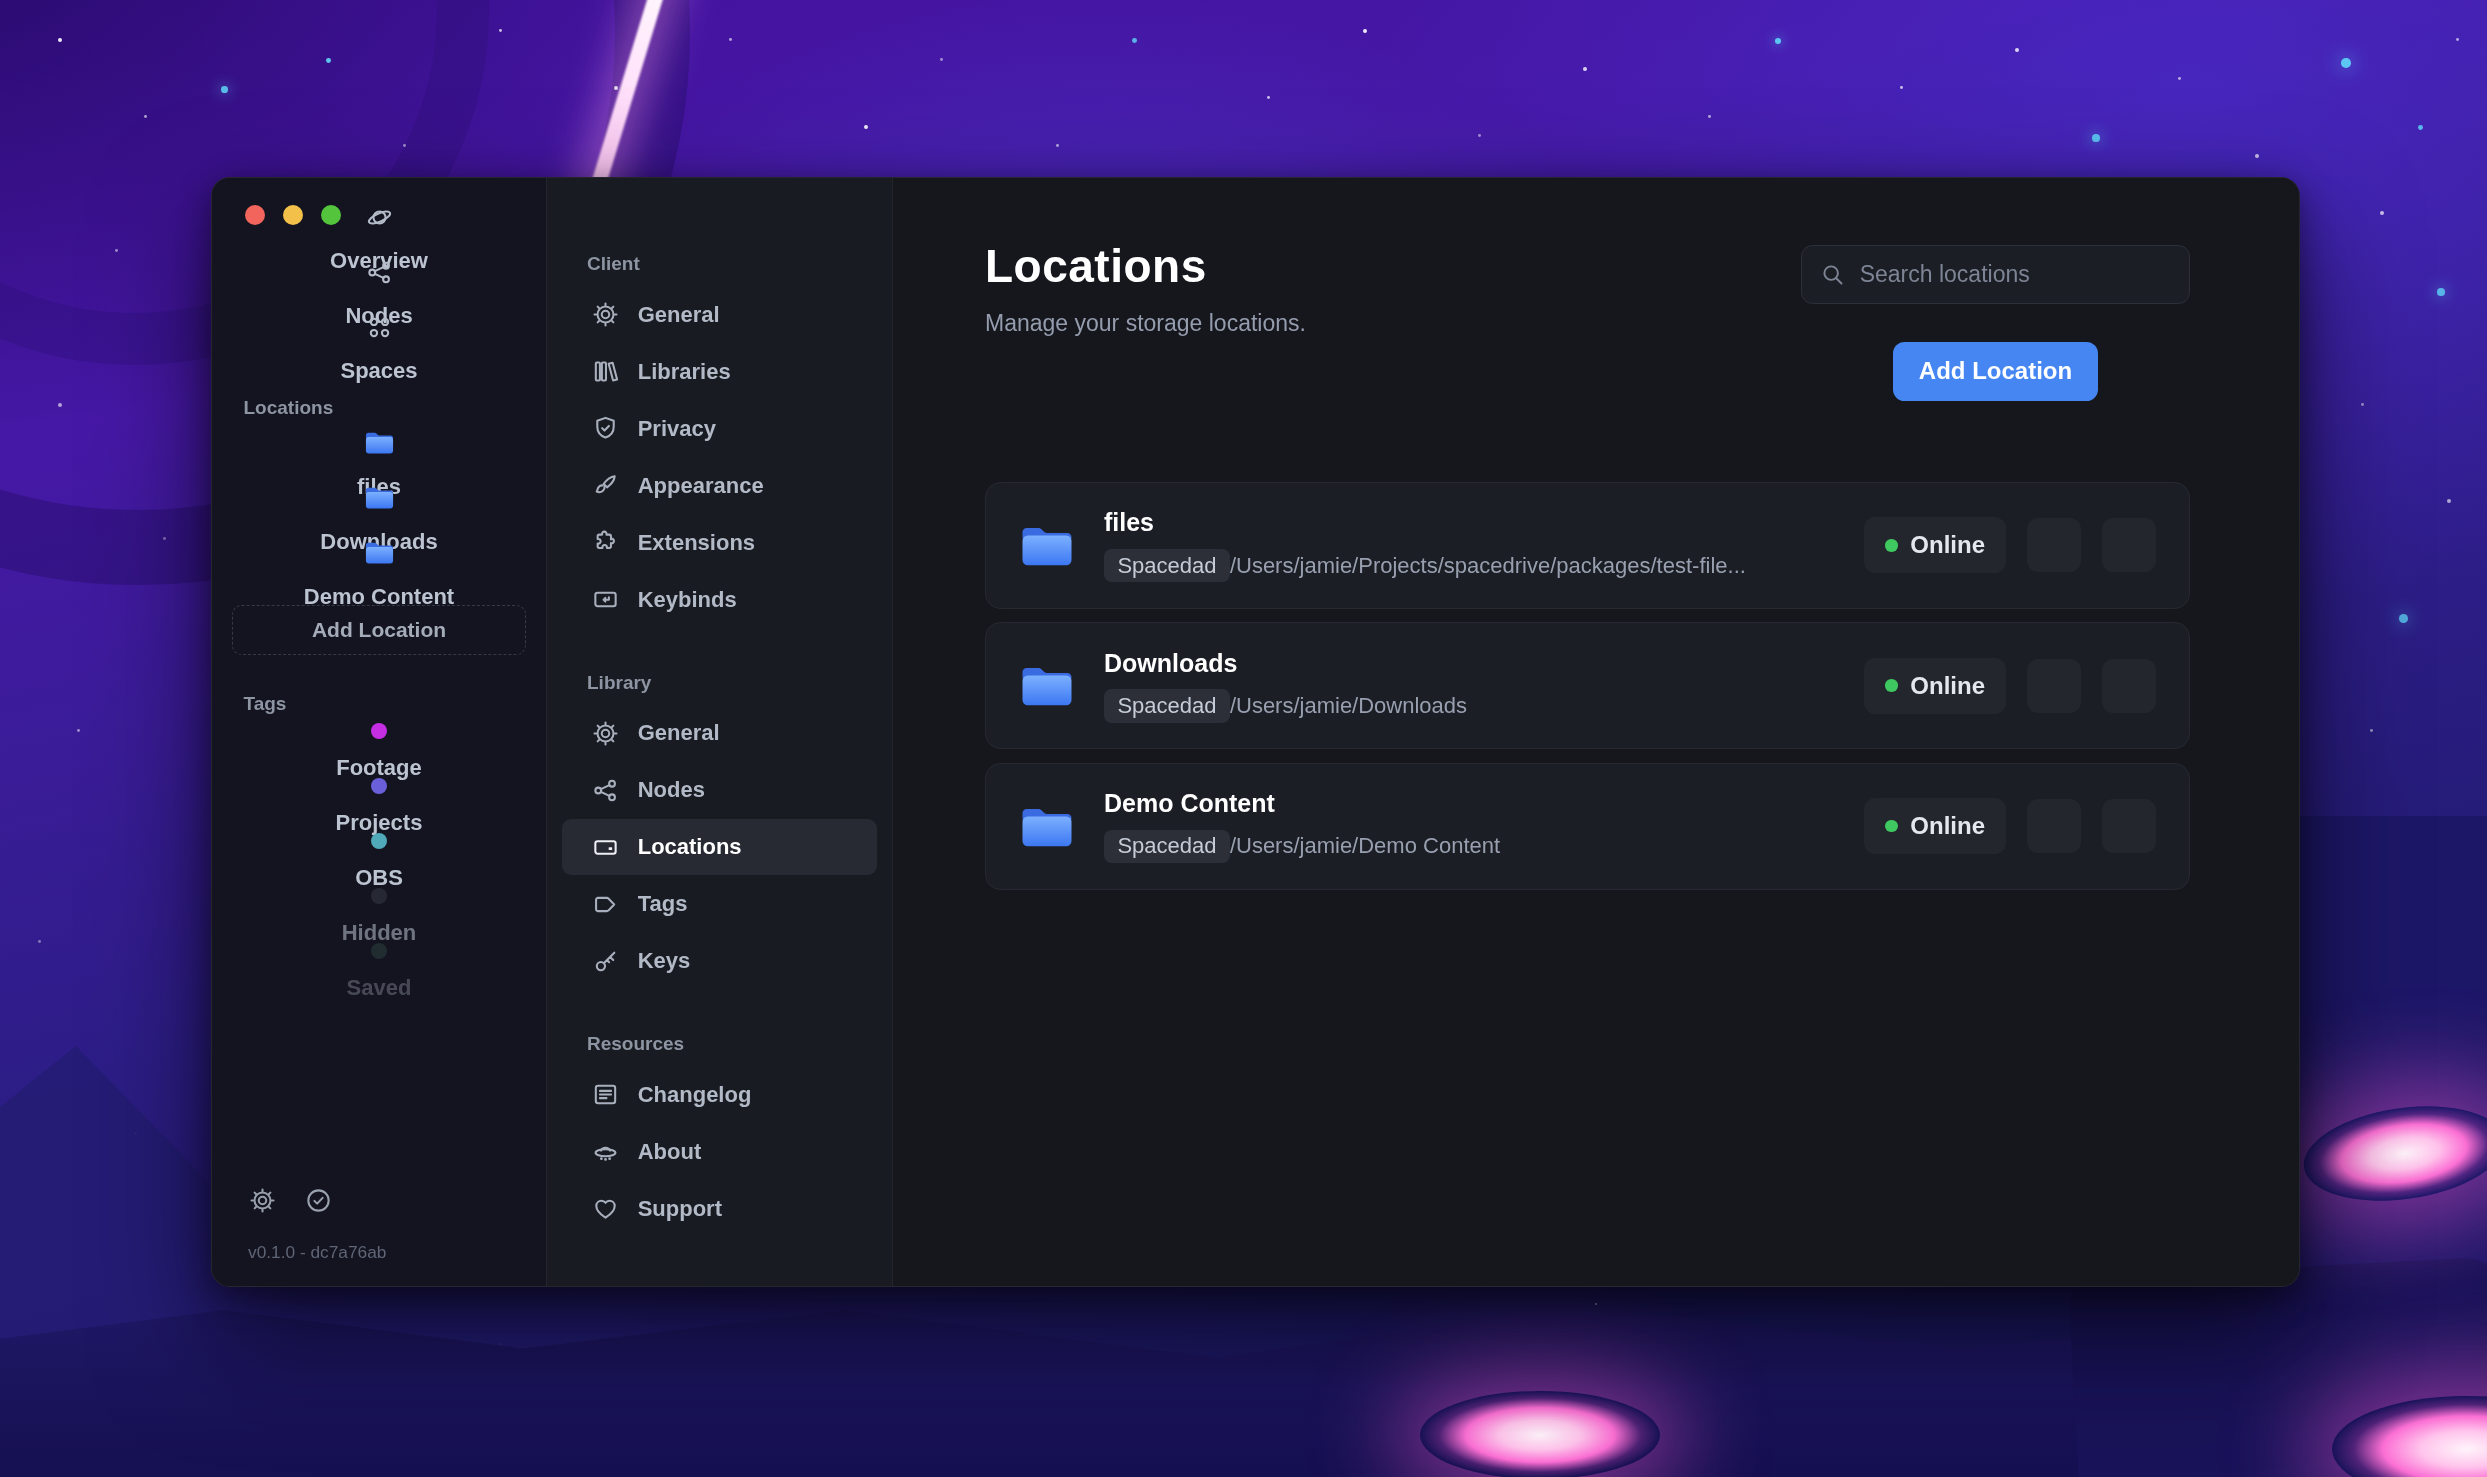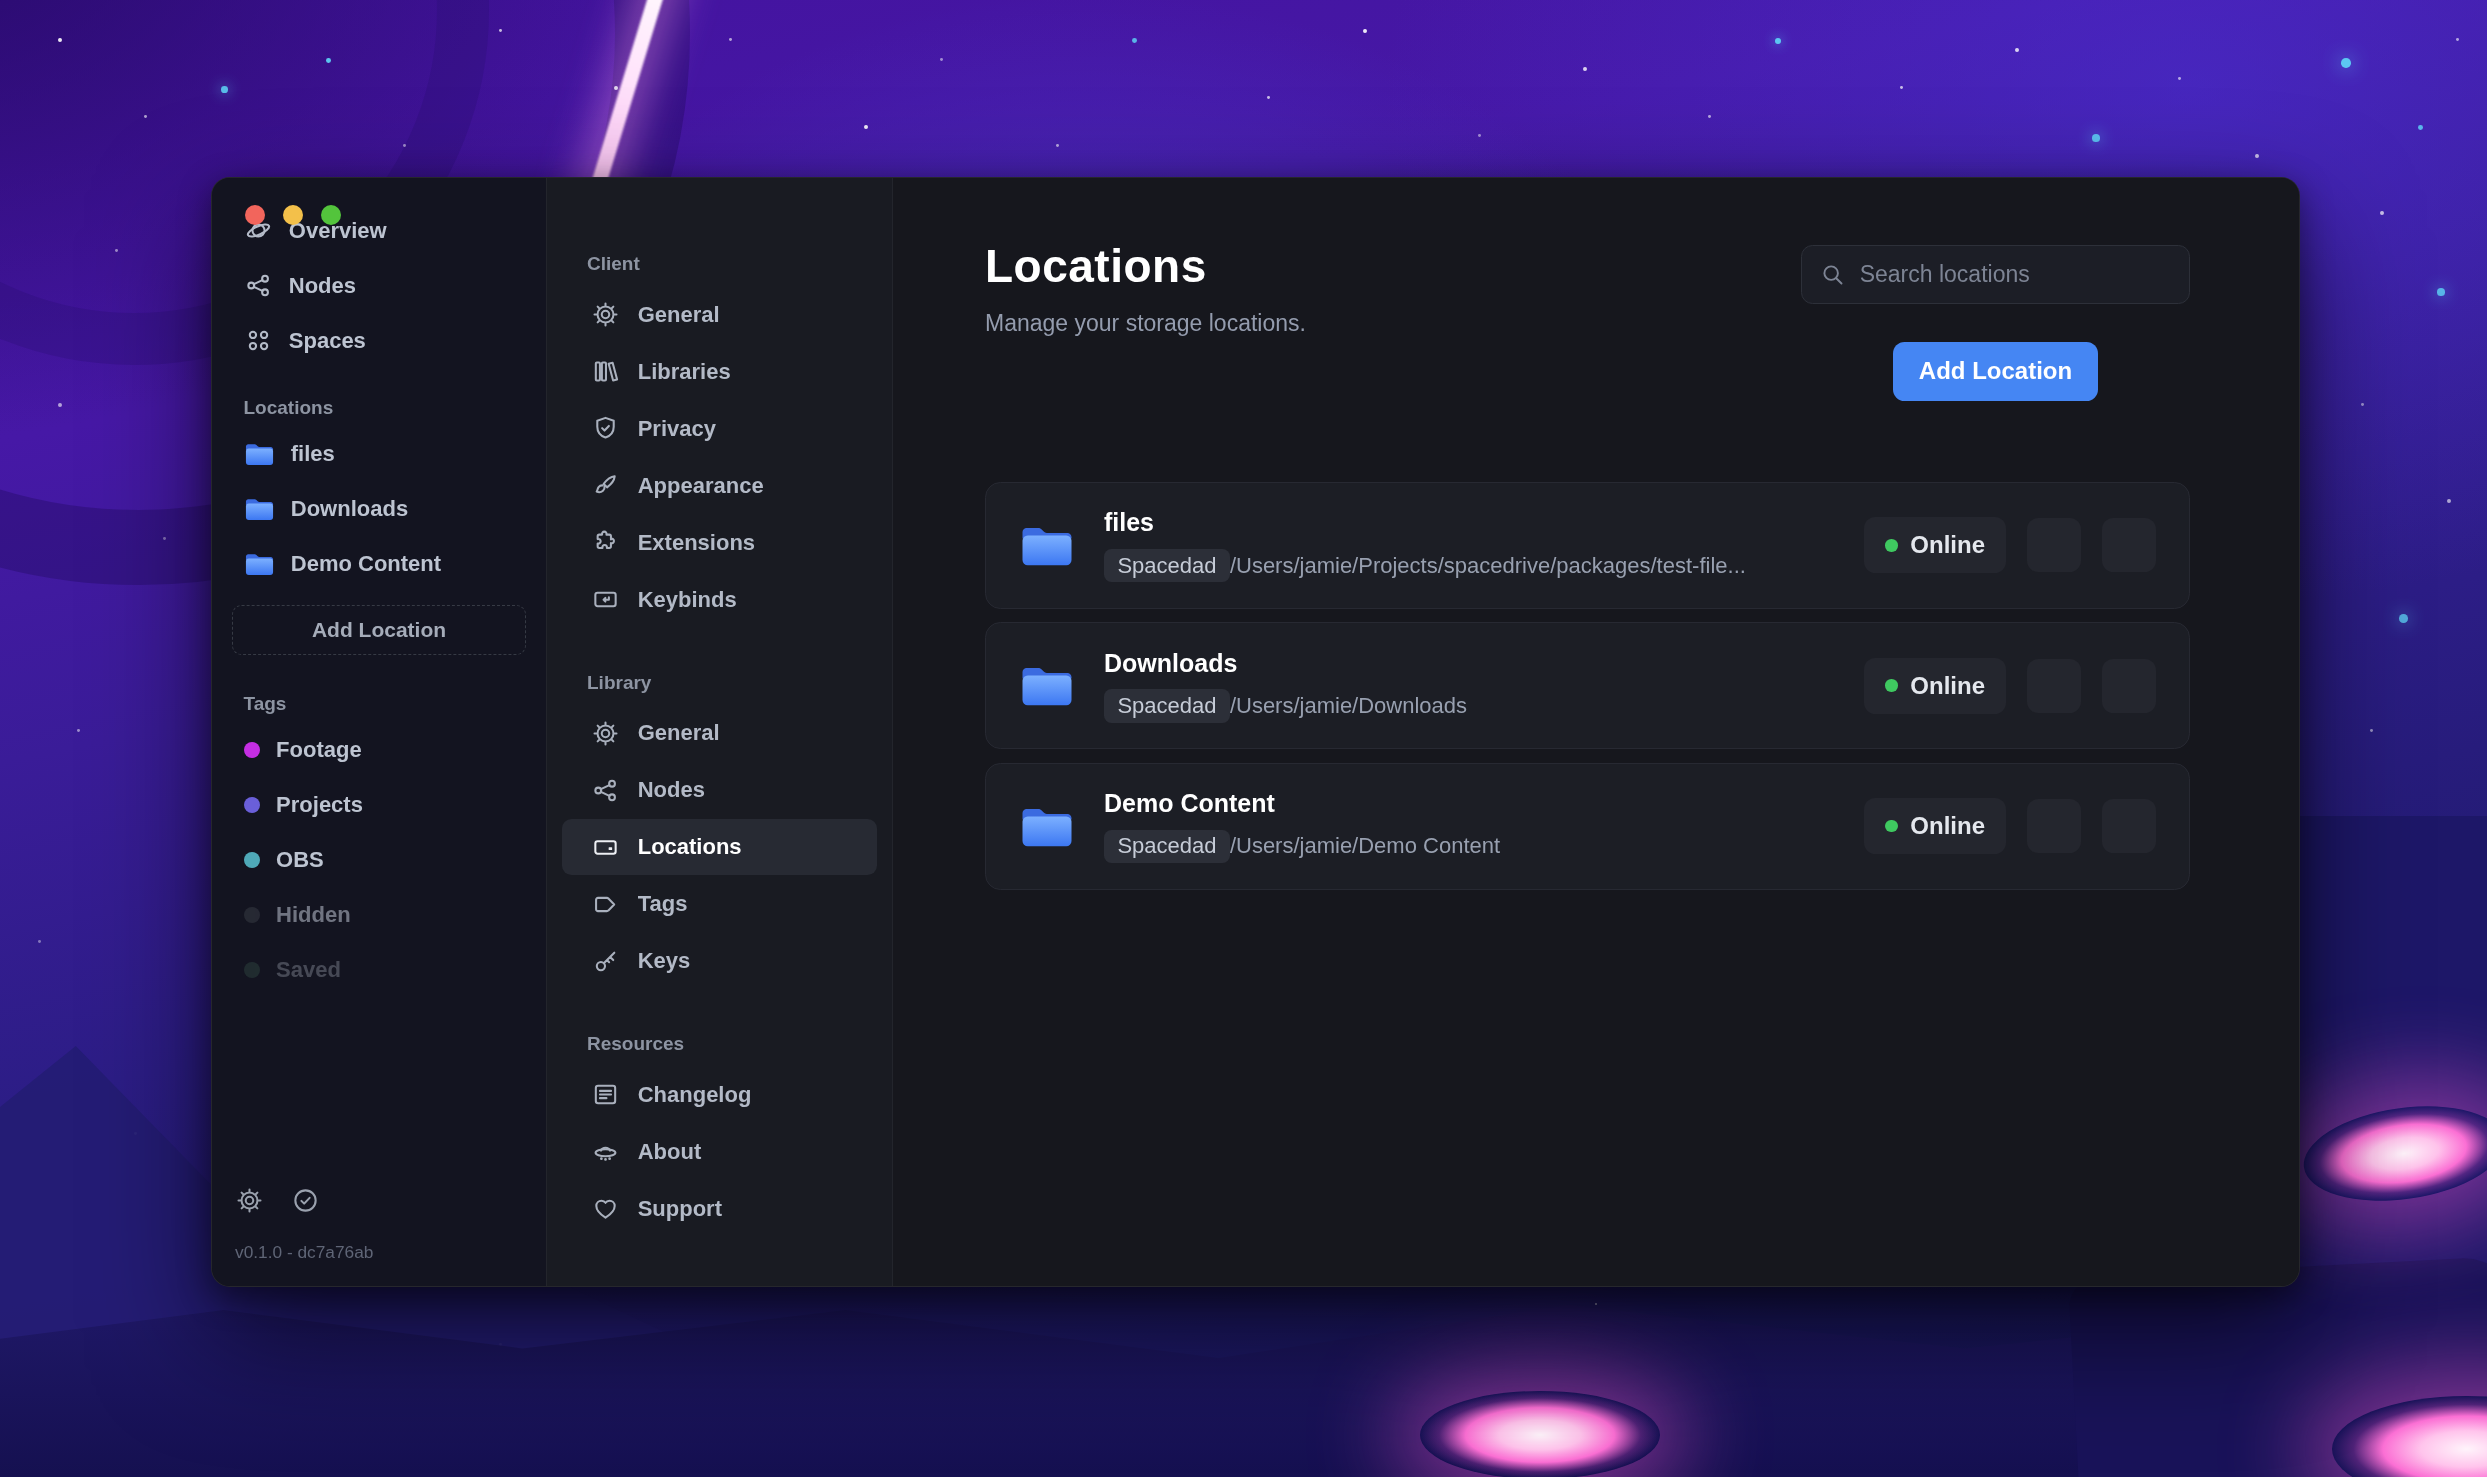--- a/index.html
+++ b/index.html
@@ -49,29 +49,29 @@
   
   .sidebar { position:relative; width:334px; flex:0 0 334px; background:#131420; padding:0 20px; }
   .lights { position:absolute; top:27px; left:33px; display:flex; gap:18px; }
   .light { width:20px; height:20px; border-radius:50%; }
   .switcher { margin-top:75px; height:52px; background:#20222c; border-radius:10.6px;
               display:flex; align-items:center; justify-content:space-between; padding:0 17.3px;
               color:#fff; font-size:22px; font-weight:700; }
   .switcher .icon { width:25px; height:25px; color:#c3c9d5; }
   .side-nav { margin-top:25px; }
   .side-item { display:flex; align-items:center; gap:16.3px; height:55px; padding:0 11.5px;
-               border-radius:9.6px; color:#bdc4d1; font-size:22px; font-weight:600; }
+               border-radius:9.6px; color:#bdc4d1; font-size:22px; font-weight:600;flex-direction:column; }
   .side-item .icon { width:29px; height:29px; color:#b4bbc8; flex:0 0 29px; }
   .side-item .folder { width:31px; height:26px; flex:0 0 31px; }
   .side-section { margin:29px 0 7.7px 11.5px; color:#8d94a2; font-size:19px; font-weight:700; }
   .add-dashed { margin-top:13.4px; height:50px; border:1.9px dashed #363a44; border-radius:9.6px;
                 display:flex; align-items:center; justify-content:center;
                 color:#a5acb9; font-size:21px; font-weight:600; background:transparent; width:100%; }
   .tag-dot { width:16.3px; height:16.3px; border-radius:50%; flex:0 0 16.3px; }
-  .side-bottom { position:absolute; left:23px; bottom:23px; }
+  .side-bottom { position:absolute; left:36px; bottom:23px; }
   .side-bottom .iconrow { display:flex; gap:27px; color:#9aa1ae; }
   .side-bottom .iconrow .icon { width:29px; height:29px; }
   .version { margin-top:27px; font-size:17.3px; color:#5f6576; }
   
   .snav { width:347px; flex:0 0 347px; background:#191b22; border-left:1px solid #23252c;
           border-right:1px solid #23252c; padding:75px 0 0 0; }
   .snav-header { font-size:19px; color:#8d94a2; font-weight:700; margin:0 0 11.5px 40px; }
   .snav-item { display:flex; align-items:center; gap:17.3px; height:56px; margin:1px 15.4px;
                padding:0 13.4px 0 29px; border-radius:9.6px; color:#b3bac7; font-size:22px; font-weight:600; }
   .snav-item .icon { width:29px; height:29px; color:#a9b0bd; flex:0 0 29px; }

